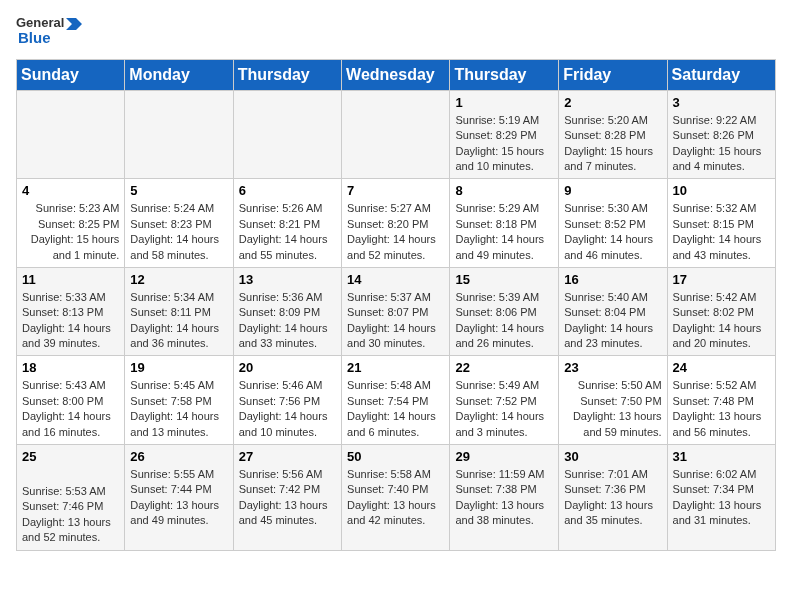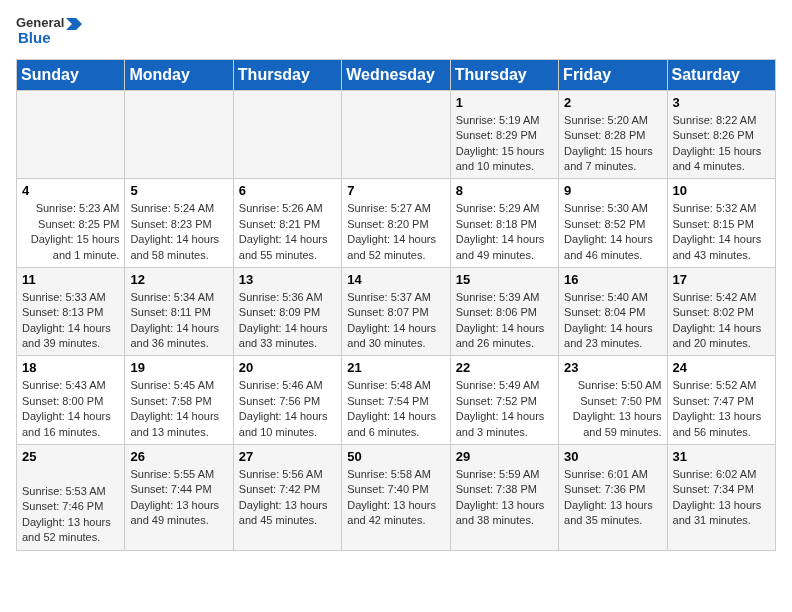--- a/index.html
+++ b/index.html
@@ -131,21 +131,21 @@
         </td>
         <td>
           <span class="day-num">2</span>
           <div class="day-info" style="white-space: pre-line;">Sunrise: 5:20 AM
 Sunset: 8:28 PM
 Daylight: 15 hours
 and 7 minutes.</div>
         </td>
         <td>
           <span class="day-num">3</span>
-          <div class="day-info" style="white-space: pre-line;">Sunrise: 8:22 AM
+          <div class="day-info" style="white-space: pre-line;">Sunrise: 9:22 AM
 Sunset: 8:26 PM
 Daylight: 15 hours
 and 4 minutes.</div>
         </td>
       </tr>
       <tr>
         <td>
           <span class="day-num">4</span>
           <div class="day-info" style="white-space: pre-line; text-align: right;">Sunrise: 5:23 AM
 Sunset: 8:25 PM
@@ -285,21 +285,21 @@
         <td>
           <span class="day-num">23</span>
           <div class="day-info" style="white-space: pre-line; text-align: right;">Sunrise: 5:50 AM
 Sunset: 7:50 PM
 Daylight: 13 hours
 and 59 minutes.</div>
         </td>
         <td>
           <span class="day-num">24</span>
           <div class="day-info" style="white-space: pre-line;">Sunrise: 5:52 AM
-Sunset: 7:47 PM
+Sunset: 7:48 PM
 Daylight: 13 hours
 and 56 minutes.</div>
         </td>
       </tr>
       <tr>
         <td>
           <span class="day-num">25</span>
           <div class="day-info" style="white-space: pre-line; margin-top: 20px;">Sunrise: 5:53 AM
 Sunset: 7:46 PM
 Daylight: 13 hours
@@ -321,28 +321,28 @@
         </td>
         <td>
           <span class="day-num">50</span>
           <div class="day-info" style="white-space: pre-line;">Sunrise: 5:58 AM
 Sunset: 7:40 PM
 Daylight: 13 hours
 and 42 minutes.</div>
         </td>
         <td>
           <span class="day-num">29</span>
-          <div class="day-info" style="white-space: pre-line;">Sunrise: 5:59 AM
+          <div class="day-info" style="white-space: pre-line;">Sunrise: 11:59 AM
 Sunset: 7:38 PM
 Daylight: 13 hours
 and 38 minutes.</div>
         </td>
         <td>
           <span class="day-num">30</span>
-          <div class="day-info" style="white-space: pre-line;">Sunrise: 6:01 AM
+          <div class="day-info" style="white-space: pre-line;">Sunrise: 7:01 AM
 Sunset: 7:36 PM
 Daylight: 13 hours
 and 35 minutes.</div>
         </td>
         <td>
           <span class="day-num">31</span>
           <div class="day-info" style="white-space: pre-line;">Sunrise: 6:02 AM
 Sunset: 7:34 PM
 Daylight: 13 hours
 and 31 minutes.</div>

